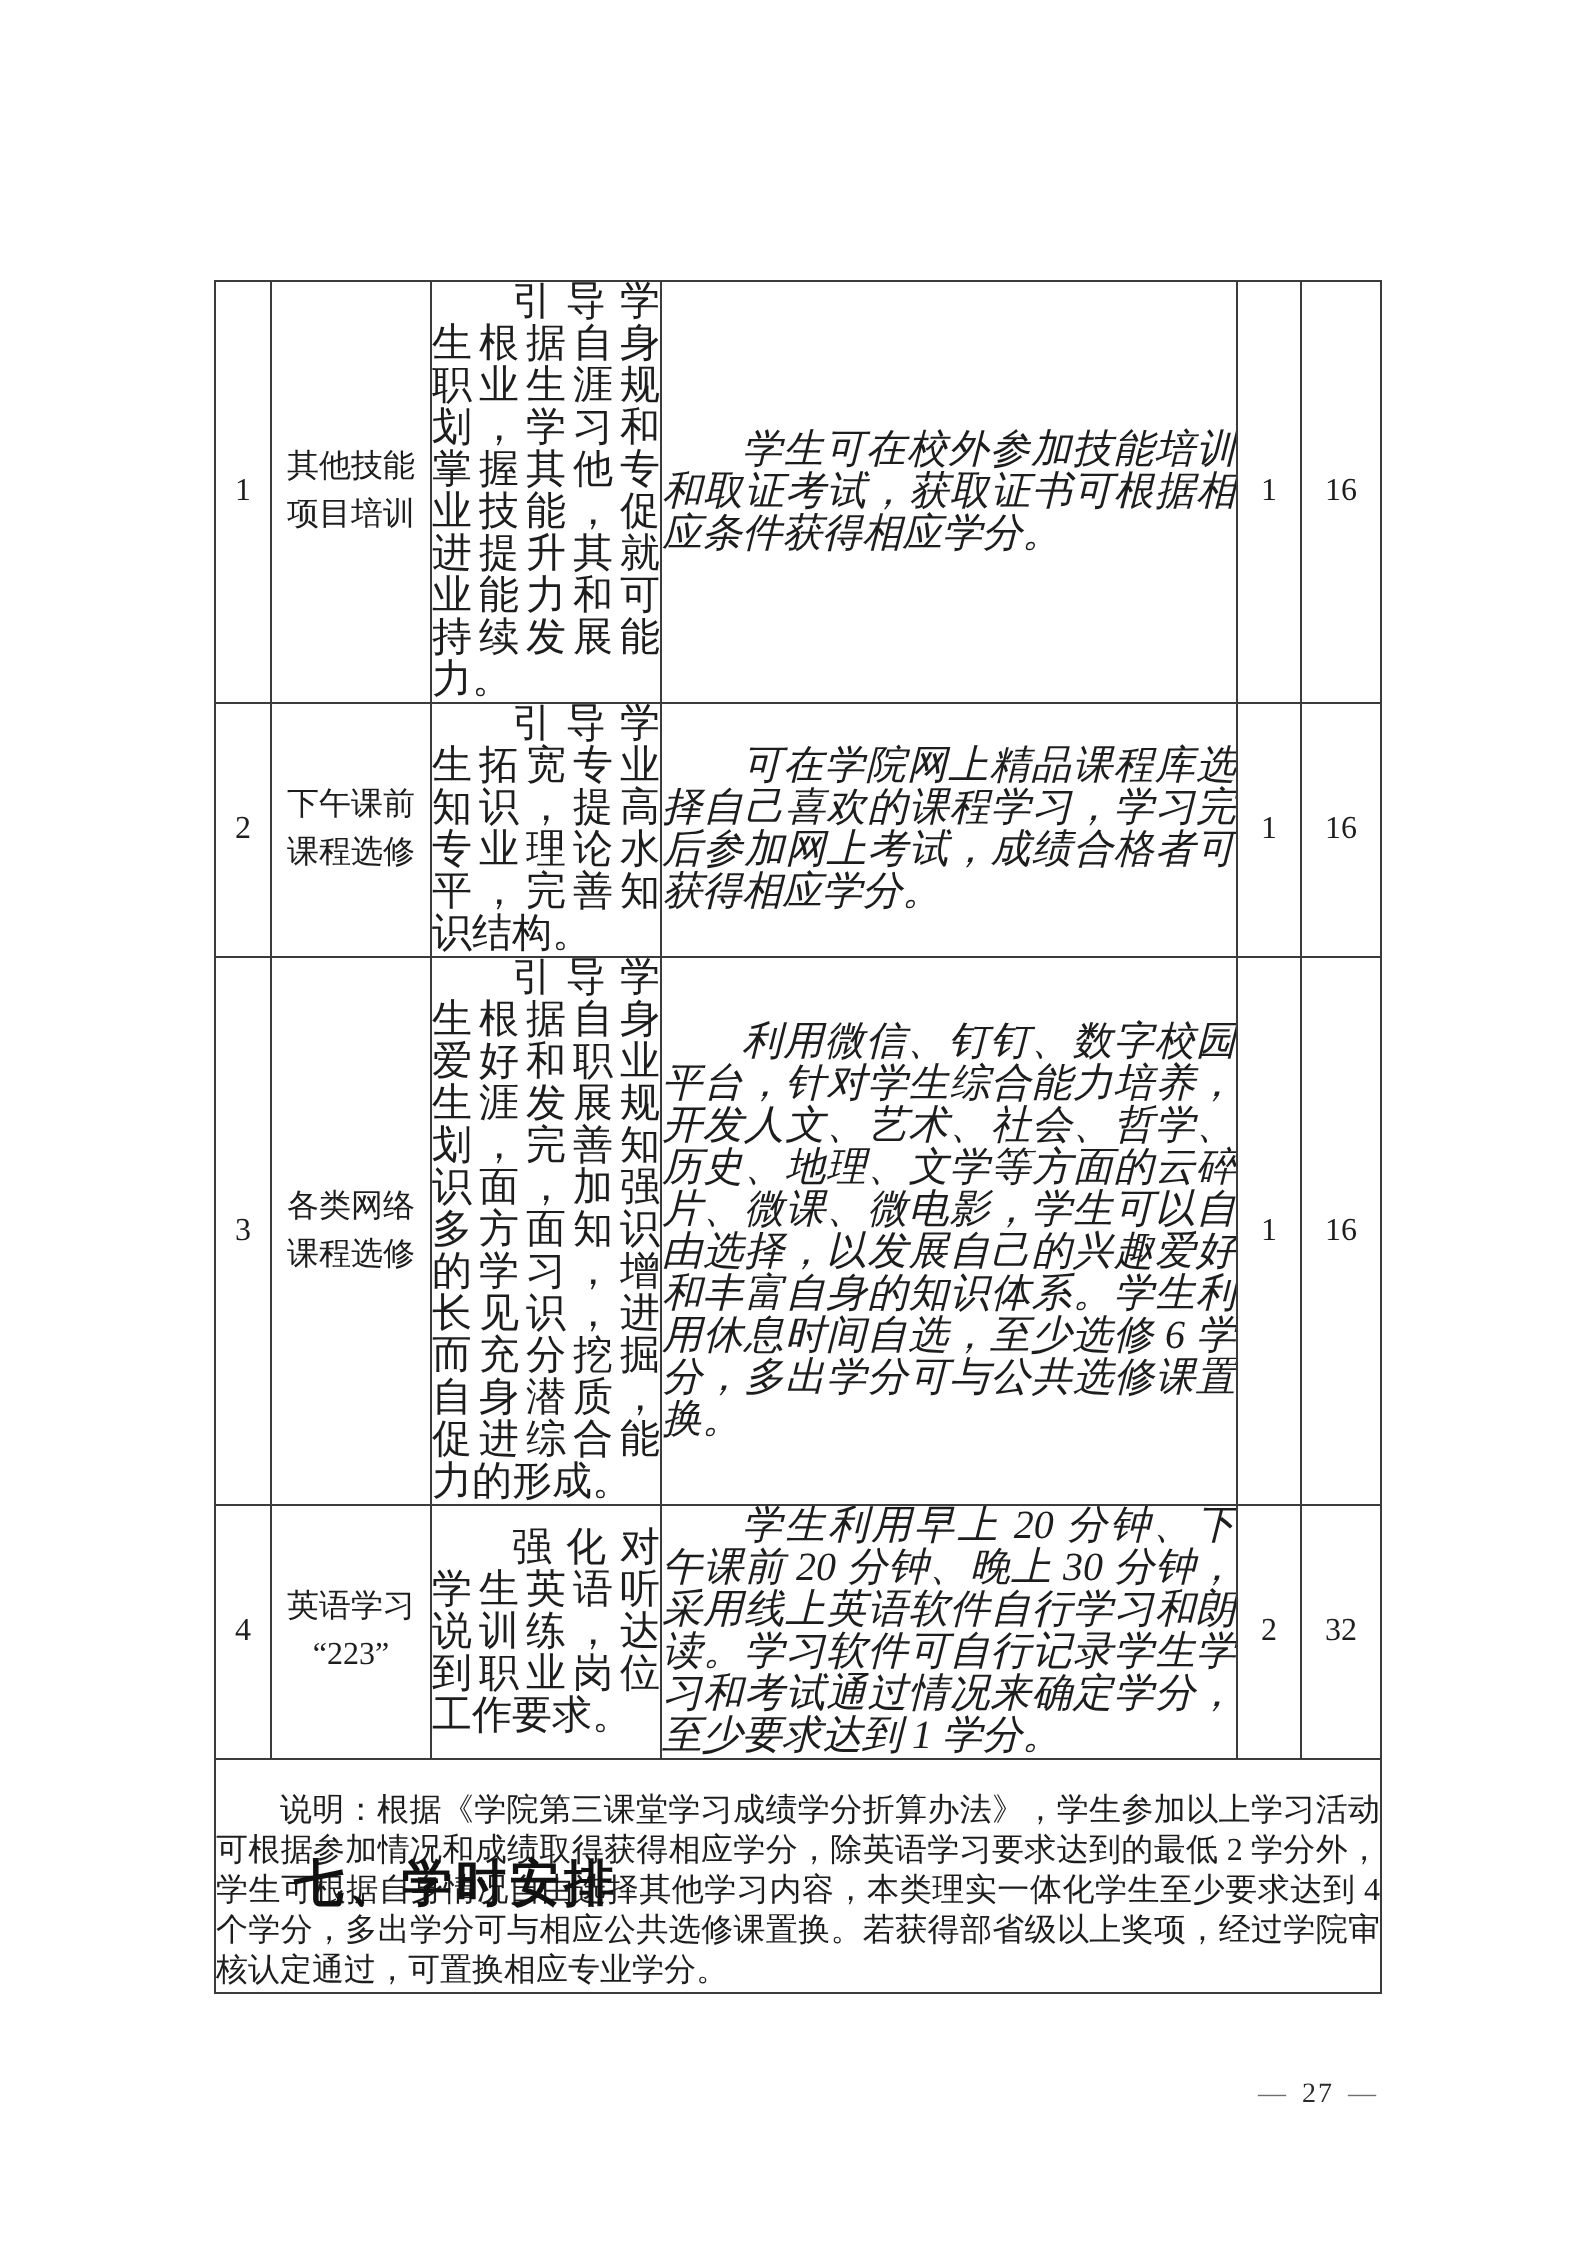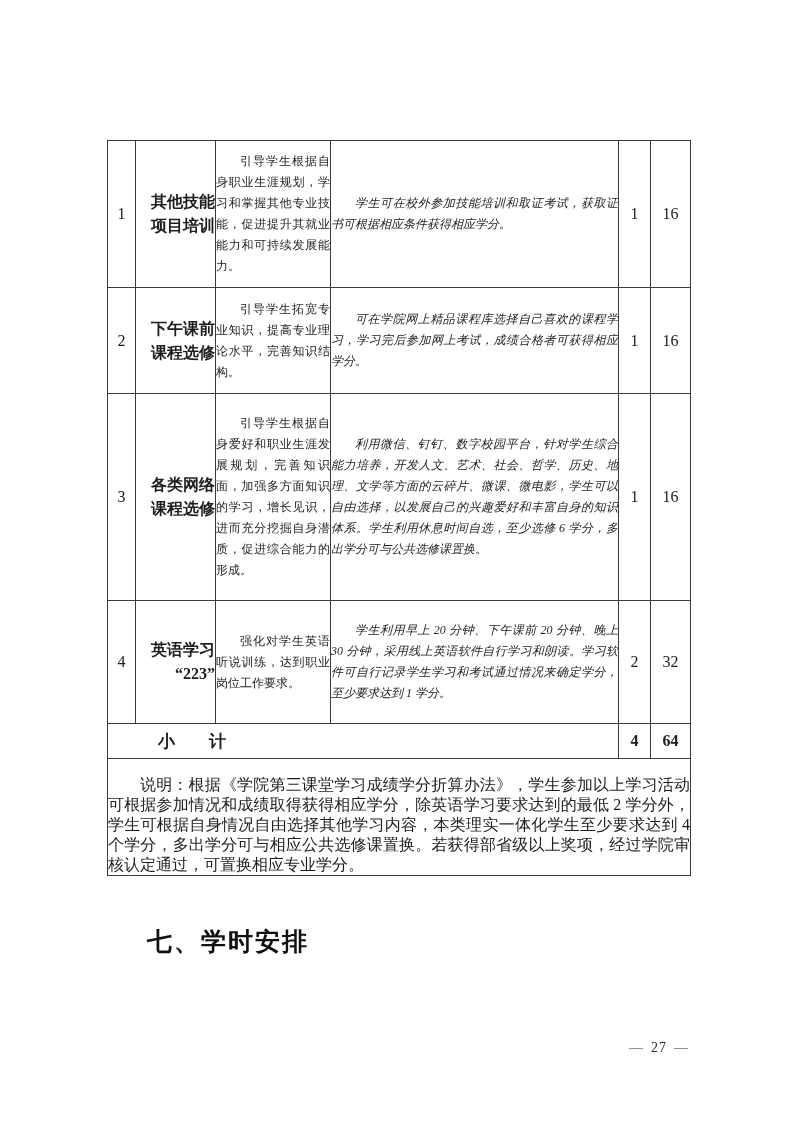--- a/index.html
+++ b/index.html
@@ -28,34 +28,34 @@
     vertical-align: middle;
     font-size: 16px;
     padding: 0;
     overflow: hidden;
   }
   td.cell-no {
     text-align: center;
     font-size: 15px;
   }
   td.cell-title {
-    text-align: right;
-    font-weight: bold;
+    text-align: center;
+    font-weight: normal;
     white-space: pre-line;
     line-height: 24px;
     font-size: 16px;
   }
   td.cell-obj { padding: 1px 1px; }
   td.cell-desc { padding: 1px 6px; font-style: italic; }
   p.para {
     margin: 0;
     text-indent: 2em;
     text-align: justify;
     line-height: 21px;
-    font-size: 12px;
+    font-size: 20px;
   }
   td.cell-num {
     text-align: center;
     font-size: 16px;
   }
   tr.subtotal-row td.cell-label {
     font-weight: bold;
     text-align: left;
     padding-left: 50px;
     font-size: 17px;
@@ -145,25 +145,20 @@
 “223”</td>
         <td class="cell-obj">
             <p class="para">强化对学生英语听说训练，达到职业岗位工作要求。</p>
           </td>
         <td class="cell-desc">
             <p class="para">学生利用早上 20 分钟、下午课前 20 分钟、晚上 30 分钟，采用线上英语软件自行学习和朗读。学习软件可自行记录学生学习和考试通过情况来确定学分，至少要求达到 1 学分。</p>
           </td>
         <td class="cell-num">2</td>
         <td class="cell-num">32</td>
       </tr>
-      <tr class="subtotal-row" style="height:35px">
-        <td class="cell-label" colspan="4">小　　计</td>
-        <td class="cell-num">4</td>
-        <td class="cell-num">64</td>
-      </tr>
       <tr style="height:102px">
         <td class="cell-note" colspan="6">
             <p class="para">说明：根据《学院第三课堂学习成绩学分折算办法》，学生参加以上学习活动可根据参加情况和成绩取得获得相应学分，除英语学习要求达到的最低 2 学分外，学生可根据自身情况自由选择其他学习内容，本类理实一体化学生至少要求达到 4 个学分，多出学分可与相应公共选修课置换。若获得部省级以上奖项，经过学院审核认定通过，可置换相应专业学分。</p>
           </td>
       </tr>
     </tbody>
   </table>
 
   <div class="section-heading">七、学时安排</div>
 

